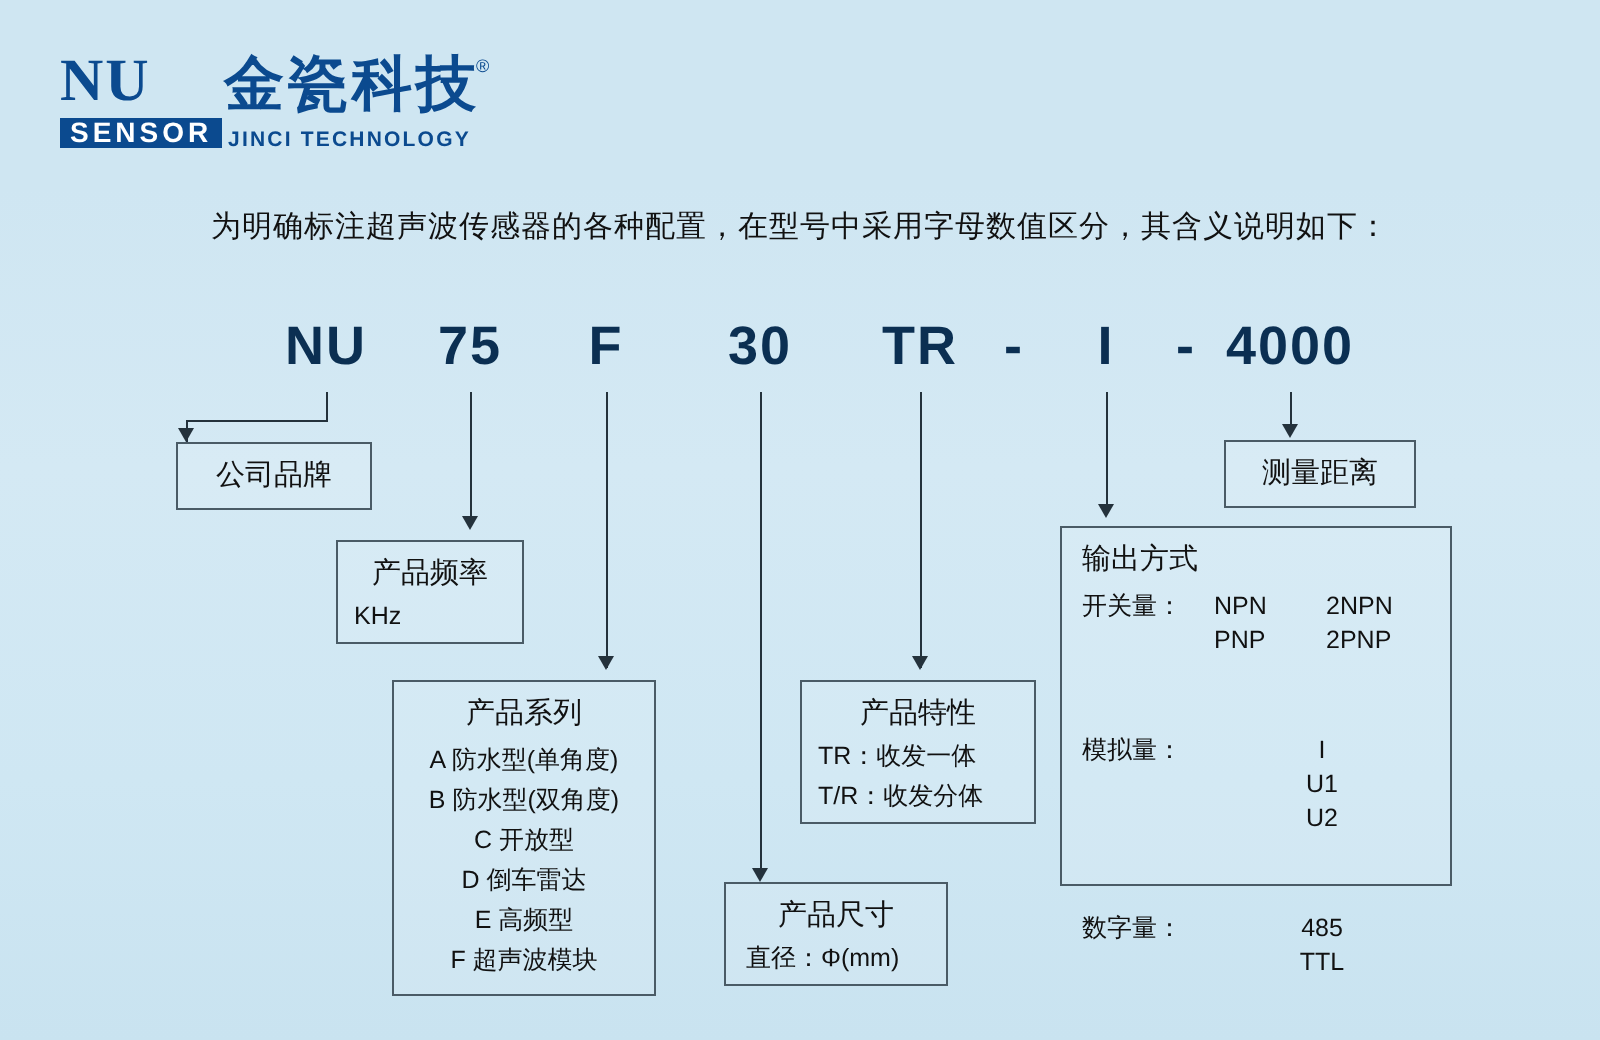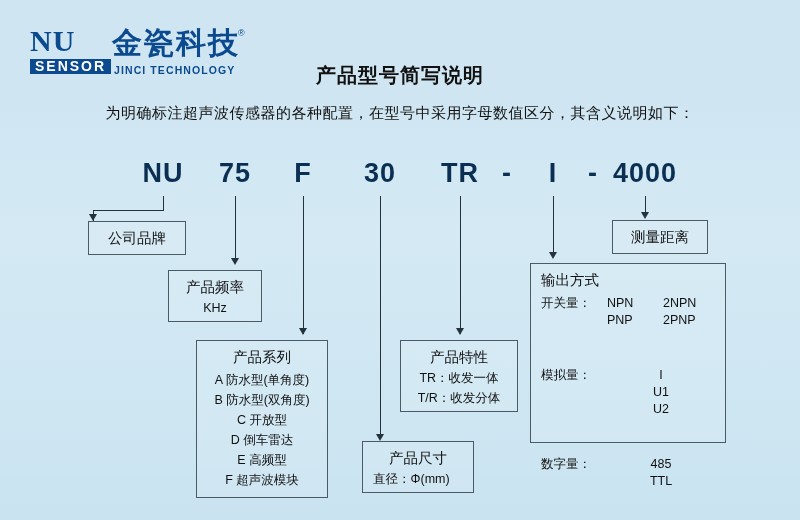--- a/index.html
+++ b/index.html
@@ -148,21 +148,21 @@
   .box {
     position: absolute;
     border: 1px solid #4a5b66;
     background: rgba(255,255,255,0.10);
     box-sizing: border-box;
     padding: 6px 8px;
     font-size: 13px;
     color: #111;
   }
   .box .bt {
-    text-align: center;
+    text-align: left;
     font-size: 14px;
     line-height: 20px;
     white-space: nowrap;
   }
   .box .bt.sm {
     font-size: 12.5px;
   }
   .box-title {
     text-align: center;
     font-size: 14.5px;
@@ -215,21 +215,20 @@
 <div class="root">
 
   <div class="logo">
     <div class="logo-nu">NU</div>
     <div class="logo-sensor">SENSOR</div>
     <div class="logo-cn">金瓷科技</div>
     <div class="logo-reg">®</div>
     <div class="logo-en">JINCI TECHNOLOGY</div>
   </div>
 
-  <div class="title">产品型号简写说明</div>
   <div class="subtitle">为明确标注超声波传感器的各种配置，在型号中采用字母数值区分，其含义说明如下：</div>
 
   <div class="code-row">
     <div class="code" style="left:128px; width:70px;">NU</div>
     <div class="code" style="left:205px; width:60px;">75</div>
     <div class="code" style="left:283px; width:40px;">F</div>
     <div class="code" style="left:350px; width:60px;">30</div>
     <div class="code" style="left:425px; width:70px;">TR</div>
     <div class="code dash" style="left:492px; width:30px;">-</div>
     <div class="code" style="left:538px; width:30px;">I</div>

